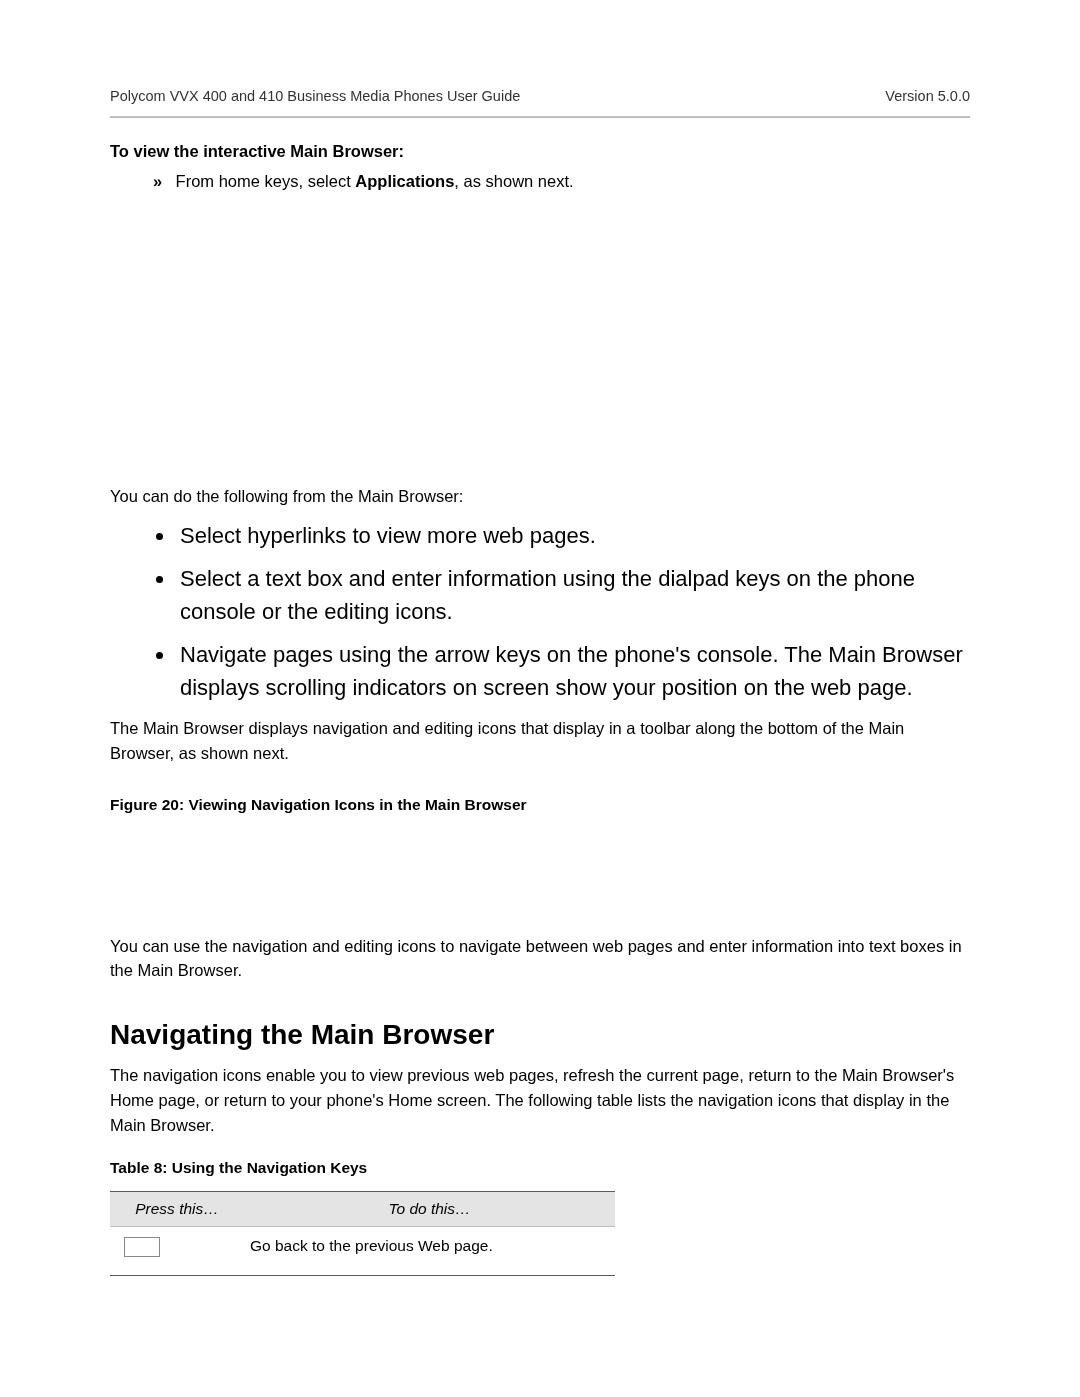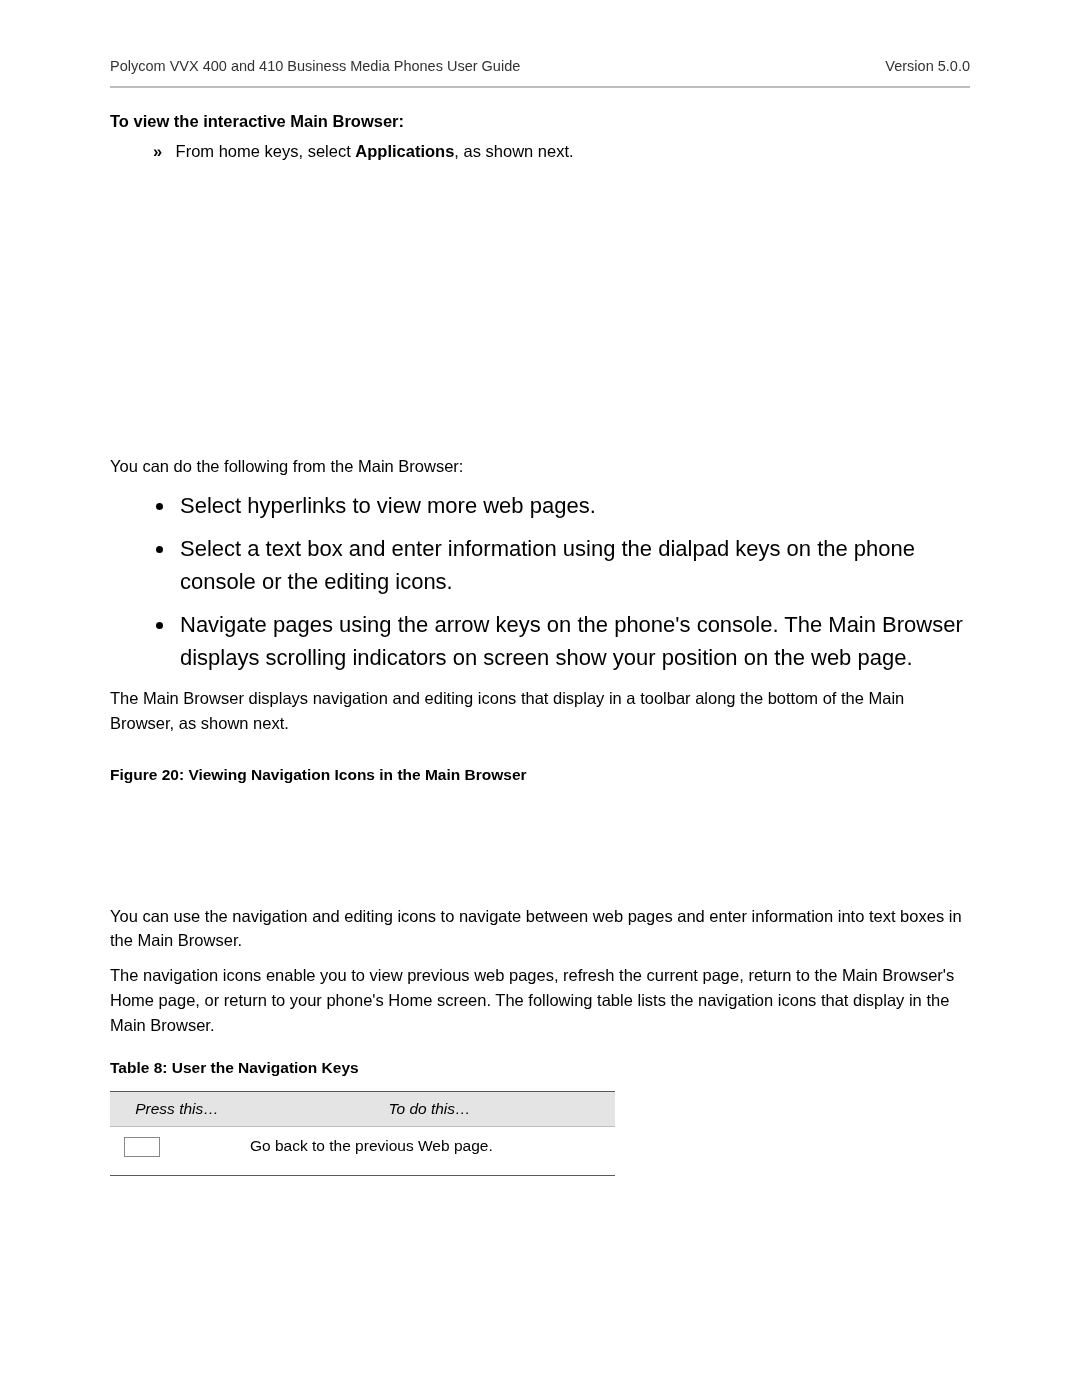--- a/index.html
+++ b/index.html
@@ -16,20 +16,21 @@
     height: 1397px;
     box-sizing: border-box;
     padding: 58px 110px 0 110px;
   }
   .header-row {
     display: flex;
     justify-content: space-between;
     font-size: 14.5px;
     color: #333;
     padding-bottom: 12px;
+    margin-top: 30px;
   }
   .header-rule {
     border: none;
     border-top: 2px solid #bdbdbd;
     margin: 0 0 24px 0;
   }
   .section-heading-bold {
     font-weight: bold;
     font-size: 16.5px;
     margin: 0 0 10px 0;
@@ -147,23 +148,24 @@
     <li>Select a text box and enter information using the dialpad keys on the phone console or the editing icons.</li>
     <li>Navigate pages using the arrow keys on the phone's console. The Main Browser displays scrolling indicators on screen show your position on the web page.</li>
   </ul>
   <p class="body-para">The Main Browser displays navigation and editing icons that display in a toolbar along the bottom of the Main Browser, as shown next.</p>
 
   <p class="caption">Figure 20: Viewing Navigation Icons in the Main Browser</p>
   <div class="figure-space-2"></div>
 
   <p class="body-para">You can use the navigation and editing icons to navigate between web pages and enter information into text boxes in the Main Browser.</p>
 
+  <h2 class="section-title">Navigating the Main Browser</h2>
   <p class="body-para">The navigation icons enable you to view previous web pages, refresh the current page, return to the Main Browser's Home page, or return to your phone's Home screen. The following table lists the navigation icons that display in the Main Browser.</p>
 
-  <p class="caption" style="margin-top:22px;">Table 8: User the Navigation Keys</p>
+  <p class="caption" style="margin-top:22px;">Table 8: Using the Navigation Keys</p>
   <table class="tbl">
     <thead>
       <tr>
         <th>Press this…</th>
         <th>To do this…</th>
       </tr>
     </thead>
     <tbody>
       <tr>
         <td>

